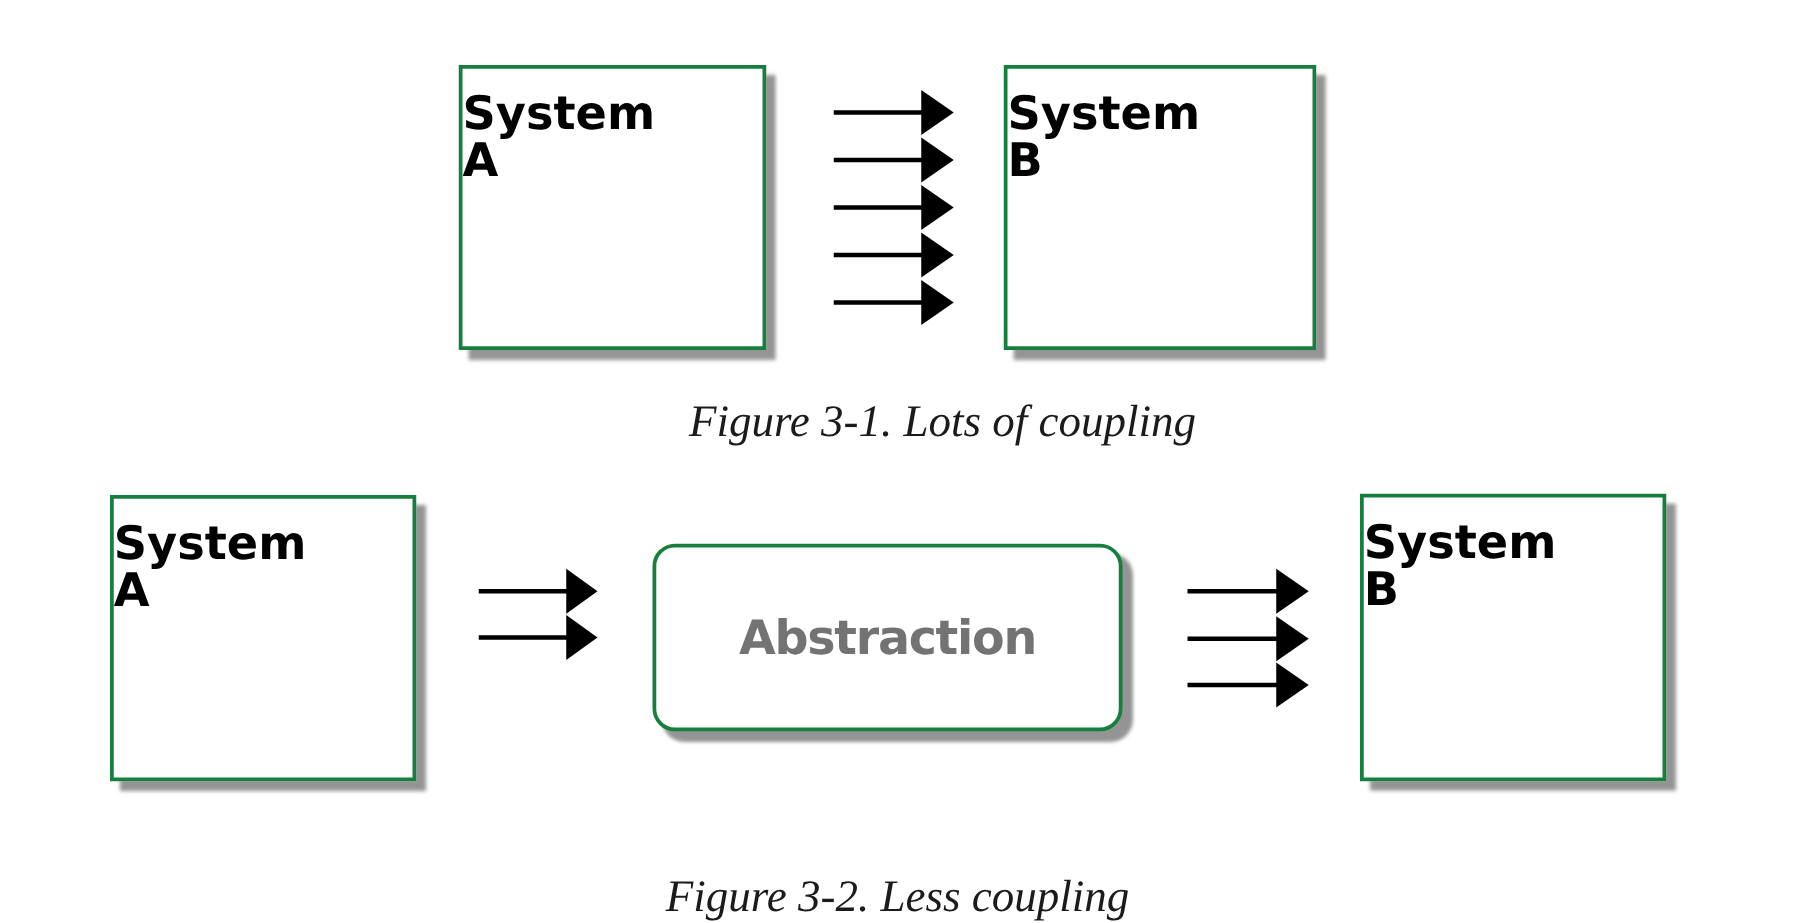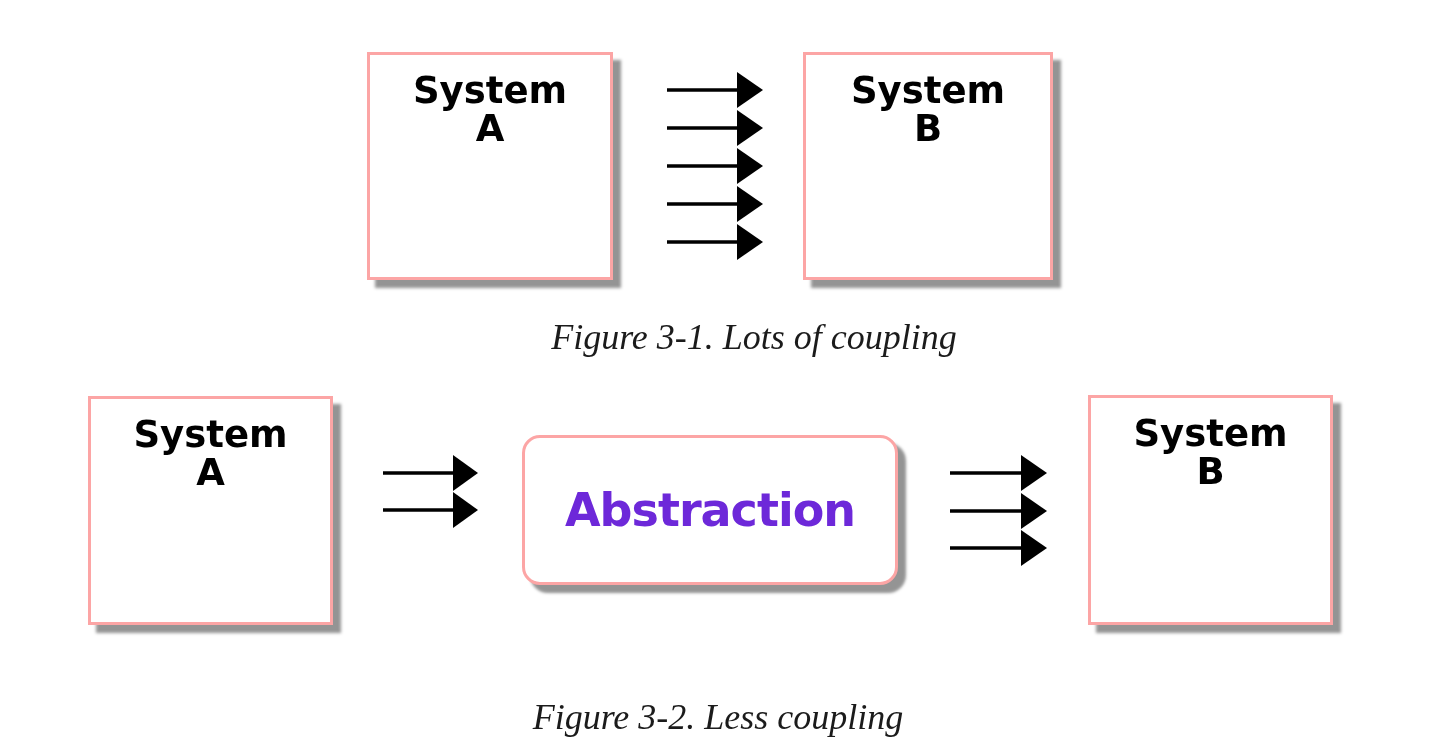--- a/index.html
+++ b/index.html
@@ -8,44 +8,43 @@
     width: 1436px;
     height: 738px;
     background: #ffffff;
     overflow: hidden;
     color: #000;
   }
   .box {
     position: absolute;
     box-sizing: border-box;
     background: #ffffff;
-    border: 3px solid #fca5a5;
+    border: 3px solid #15803d;
     box-shadow: 8px 8px 3px rgba(0,0,0,0.42);
-    text-align: center;
   }
   .box-label {
     font-family: "DejaVu Sans", sans-serif;
     font-weight: 700;
     font-size: 37px;
     line-height: 1.02;
     color: #000000;
     padding-top: 17px;
   }
   .rounded-box {
     border-radius: 18px;
     display: flex;
     align-items: center;
     justify-content: center;
   }
   .abstraction-label {
     font-family: "DejaVu Sans", sans-serif;
     font-weight: 700;
-    font-size: 46px;
+    font-size: 38px;
     letter-spacing: -1px;
-    color: #6d28d9;
+    color: #737373;
   }
   .arrows {
     position: absolute;
   }
   .caption {
     position: absolute;
     left: 0;
     width: 100%;
     text-align: center;
     font-family: "Liberation Serif", serif;

